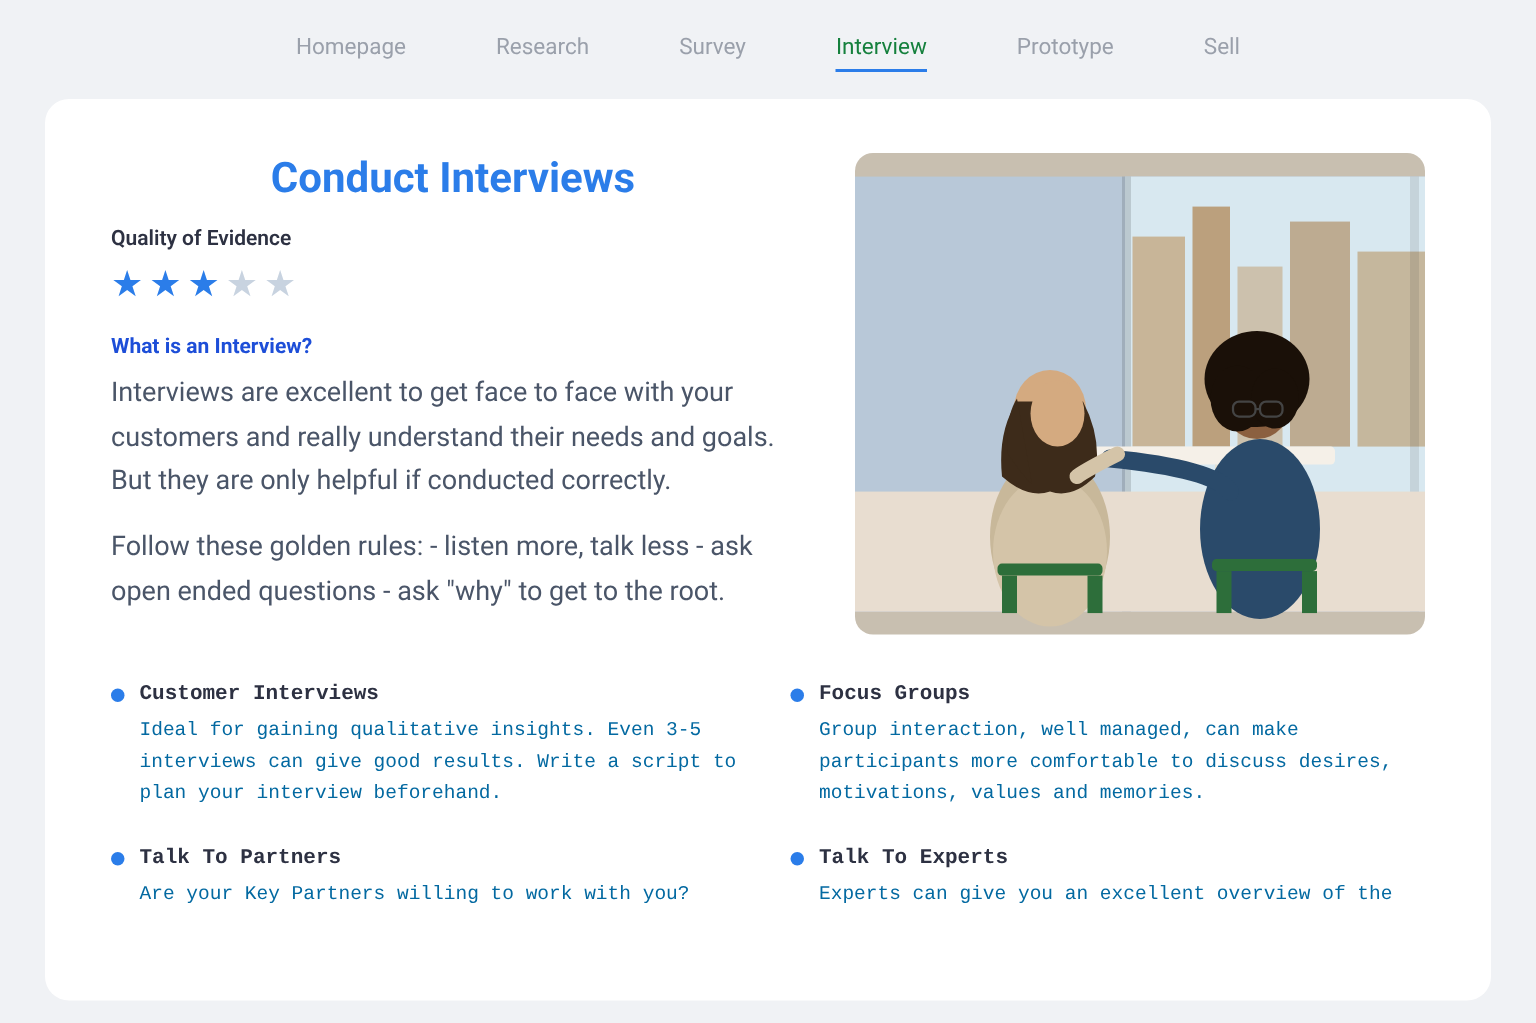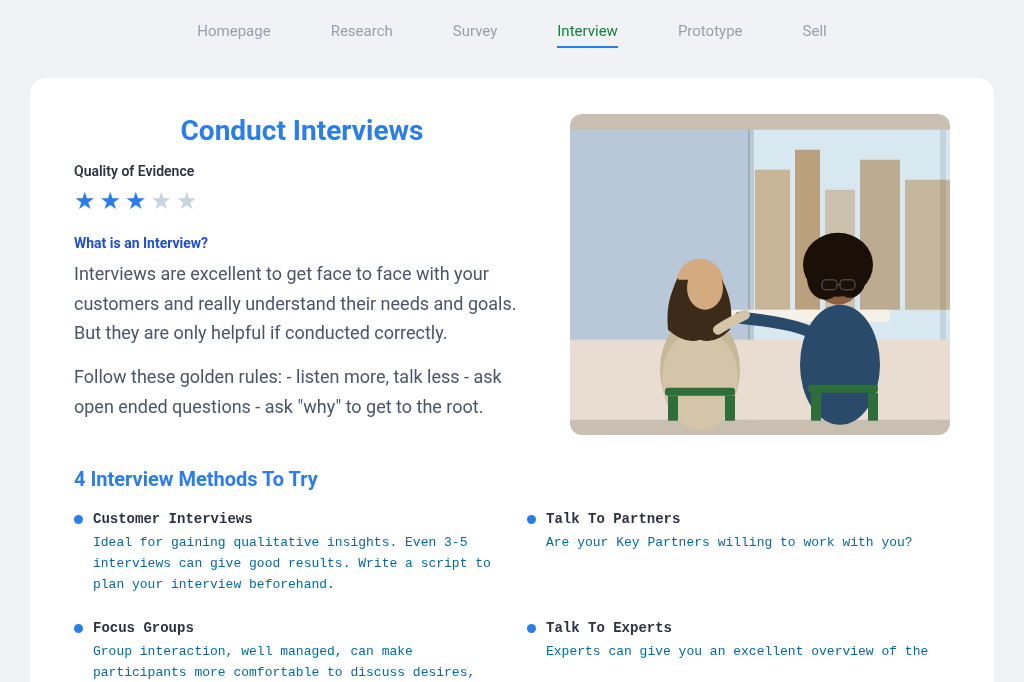--- a/index.html
+++ b/index.html
@@ -25,21 +25,21 @@
       display: flex;
       flex-direction: column;
     }
 
     
     .nav-bar {
       display: flex;
       justify-content: center;
       align-items: center;
       gap: 60px;
-      padding: 22px 0 30px;
+      padding: 22px 0 18px;
       background: #f0f2f5;
     }
 
     .nav-item {
       font-size: 15px;
       color: #9aa0ab;
       cursor: pointer;
       padding-bottom: 6px;
       border-bottom: 2.5px solid transparent;
       text-decoration: none;
@@ -270,46 +270,45 @@
           <rect x="238" y="255" width="70" height="8" rx="3" fill="#2d6e3a"></rect>
           <rect x="241" y="263" width="10" height="28" fill="#2d6e3a"></rect>
           <rect x="298" y="263" width="10" height="28" fill="#2d6e3a"></rect>
 
           <path d="M148 200 Q155 195 175 185" stroke="#d4c4a8" stroke-width="10" fill="none" stroke-linecap="round"></path>
         </svg>
       </div>
     </div>
 
     <div class="methods-section">
-      <h2 class="methods-title">4 Interview Methods To Try</h2>
 
       <div class="methods-grid">
 
         <div class="method-item">
           <div class="method-header">
             <div class="method-dot"></div>
             <div class="method-name">Customer Interviews</div>
           </div>
           <p class="method-desc">Ideal for gaining qualitative insights. Even 3-5 interviews can give good results. Write a script to plan your interview beforehand.</p>
         </div>
 
         <div class="method-item">
           <div class="method-header">
             <div class="method-dot"></div>
+            <div class="method-name">Focus Groups</div>
+          </div>
+          <p class="method-desc">Group interaction, well managed, can make participants more comfortable to discuss desires, motivations, values and memories.</p>
+        </div>
+
+        <div class="method-item">
+          <div class="method-header">
+            <div class="method-dot"></div>
             <div class="method-name">Talk To Partners</div>
           </div>
           <p class="method-desc">Are your Key Partners willing to work with you?</p>
-        </div>
-
-        <div class="method-item">
-          <div class="method-header">
-            <div class="method-dot"></div>
-            <div class="method-name">Focus Groups</div>
-          </div>
-          <p class="method-desc">Group interaction, well managed, can make participants more comfortable to discuss desires, motivations, values and memories.</p>
         </div>
 
         <div class="method-item">
           <div class="method-header">
             <div class="method-dot"></div>
             <div class="method-name">Talk To Experts</div>
           </div>
           <p class="method-desc">Experts can give you an excellent overview of the</p>
         </div>
 

